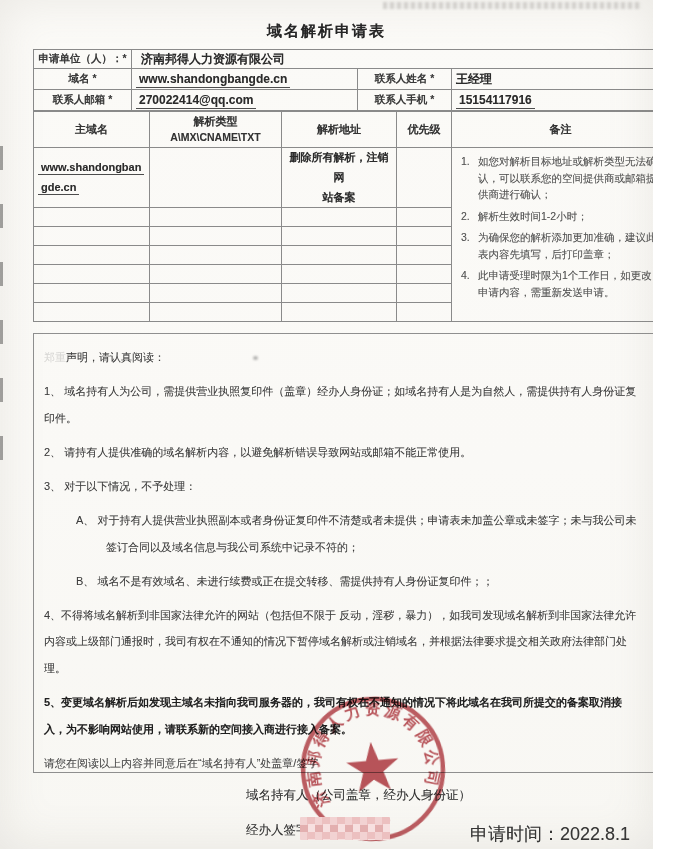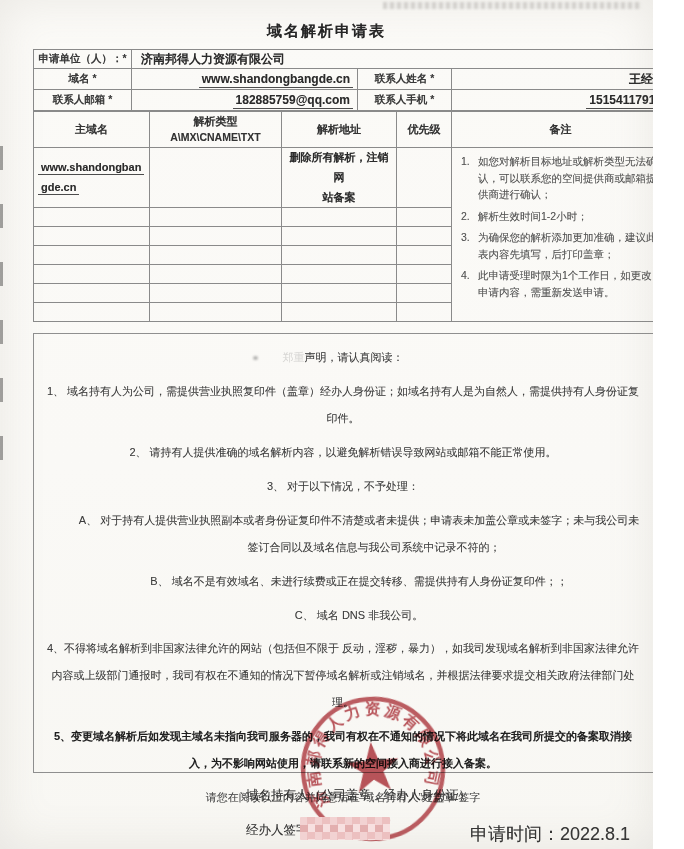--- a/index.html
+++ b/index.html
@@ -25,35 +25,35 @@
 
   .doc-title{position:absolute;left:0;top:22px;width:100%;text-align:center;
     font-size:15px;font-weight:bold;letter-spacing:2px;color:#262626;
     text-shadow:0 0 .5px rgba(40,40,40,.45);}
 
   .tables{position:absolute;left:33px;top:49px;width:636px;}
   table{border-collapse:collapse;table-layout:fixed;width:636px;
     text-shadow:0 0 .5px rgba(50,50,50,.35);}
   td{border:1px solid #8a8a8a;padding:0 4px;overflow:hidden;}
   .lbl{font-size:10.5px;font-weight:bold;text-align:center;color:#3a3a3a;white-space:nowrap;}
-  .val{font-size:12px;font-weight:bold;text-align:right;color:#2b2b2b;}
+  .val{font-size:12px;font-weight:bold;text-align:left;color:#2b2b2b;}
   .val-left{text-align:left;padding-left:9px;}
   .u{border-bottom:1px solid #4c4c4c;padding:0 3px 1px;}
   .need-hdr{font-size:12px;font-weight:bold;text-align:center;letter-spacing:6px;color:#333;}
   .req-hd{font-size:11px;font-weight:bold;text-align:center;color:#333;vertical-align:middle;line-height:1.5;}
   .req-sub{display:block;font-size:10.5px;font-weight:bold;}
   .cell-domain{font-size:11px;font-weight:bold;text-align:left;color:#2b2b2b;line-height:1.8;vertical-align:middle;}
   .cell-addr{font-size:11px;font-weight:bold;text-align:center;color:#2b2b2b;line-height:1.8;vertical-align:middle;margin-left:16px;}
   .remark-cell{vertical-align:top;padding:5px 7px 0 9px;}
   .remark-item{display:flex;gap:5px;margin-bottom:5px;font-size:10.5px;line-height:1.58;color:#565656;}
   .remark-item .num{flex:0 0 12px;}
 
   .decl{position:absolute;left:33px;top:333px;width:636px;height:440px;
     border:1px solid #8f8f8f;box-sizing:border-box;padding:10px 26px 0 10px;
-    font-size:11px;line-height:2.45;color:#3d3d3d;text-shadow:0 0 .5px rgba(60,60,60,.3);text-align:center;}
+    font-size:11px;line-height:2.45;color:#3d3d3d;text-shadow:0 0 .5px rgba(60,60,60,.3);}
   .decl p{margin:0 0 7px 0;}
   .decl .faded{opacity:.18;}
   .decl .sub{margin-left:32px;padding-left:30px;text-indent:-30px;}
   .decl .bold{font-weight:bold;color:#1f1f1f;}
   .decl .closing{color:#4b4b4b;}
 
   .holder-line{position:absolute;left:246px;top:787px;font-size:12.5px;color:#333;
     text-shadow:0 0 .5px rgba(60,60,60,.35);}
   .signer-label{position:absolute;left:246px;top:822px;font-size:12.5px;color:#333;
     text-shadow:0 0 .5px rgba(60,60,60,.35);}
@@ -93,21 +93,21 @@
         <td class="val val-left" colspan="3">济南邦得人力资源有限公司</td>
       </tr>
       <tr style="height:21px">
         <td class="lbl">域名 *</td>
         <td class="val"><span class="u">www.shandongbangde.cn</span></td>
         <td class="lbl">联系人姓名 *</td>
         <td class="val">王经理</td>
       </tr>
       <tr style="height:21px">
         <td class="lbl">联系人邮箱 *</td>
-        <td class="val"><span class="u">182885759@qq.com</span></td>
+        <td class="val"><span class="u">270022414@qq.com</span></td>
         <td class="lbl">联系人手机 *</td>
         <td class="val"><span class="u">15154117916</span></td>
       </tr>
     </tbody>
       </table>
 
     <table>
       <colgroup>
           <col style="width:116px">
           <col style="width:132px">
@@ -196,21 +196,20 @@
       </table>
   </div>
 
   <div class="decl">
     <p><span class="faded">郑重</span><span>声明，请认真阅读：</span></p>
     <p>1、 域名持有人为公司，需提供营业执照复印件（盖章）经办人身份证；如域名持有人是为自然人，需提供持有人身份证复印件。</p>
     <p>2、 请持有人提供准确的域名解析内容，以避免解析错误导致网站或邮箱不能正常使用。</p>
     <p>3、 对于以下情况，不予处理：</p>
     <p class="sub">A、 对于持有人提供营业执照副本或者身份证复印件不清楚或者未提供；申请表未加盖公章或未签字；未与我公司未签订合同以及域名信息与我公司系统中记录不符的；</p>
     <p class="sub">B、 域名不是有效域名、未进行续费或正在提交转移、需提供持有人身份证复印件；；</p>
-    <p class="sub">C、 域名 DNS 非我公司。</p>
     <p>4、不得将域名解析到非国家法律允许的网站（包括但不限于 反动，淫秽，暴力），如我司发现域名解析到非国家法律允许内容或上级部门通报时，我司有权在不通知的情况下暂停域名解析或注销域名，并根据法律要求提交相关政府法律部门处理。</p>
     <p class="bold">5、变更域名解析后如发现主域名未指向我司服务器的，我司有权在不通知的情况下将此域名在我司所提交的备案取消接入，为不影响网站使用，请联系新的空间接入商进行接入备案。</p>
     <p class="closing">请您在阅读以上内容并同意后在“域名持有人”处盖章/签字</p>
   </div>
 
   <div class="holder-line">域名持有人（公司盖章，经办人身份证）</div>
   <div class="signer-label">经办人签字：</div>
   <div class="mosaic"></div>
   <div class="date-line">
     <span>申请时间：</span><span>2022.8.1</span>

